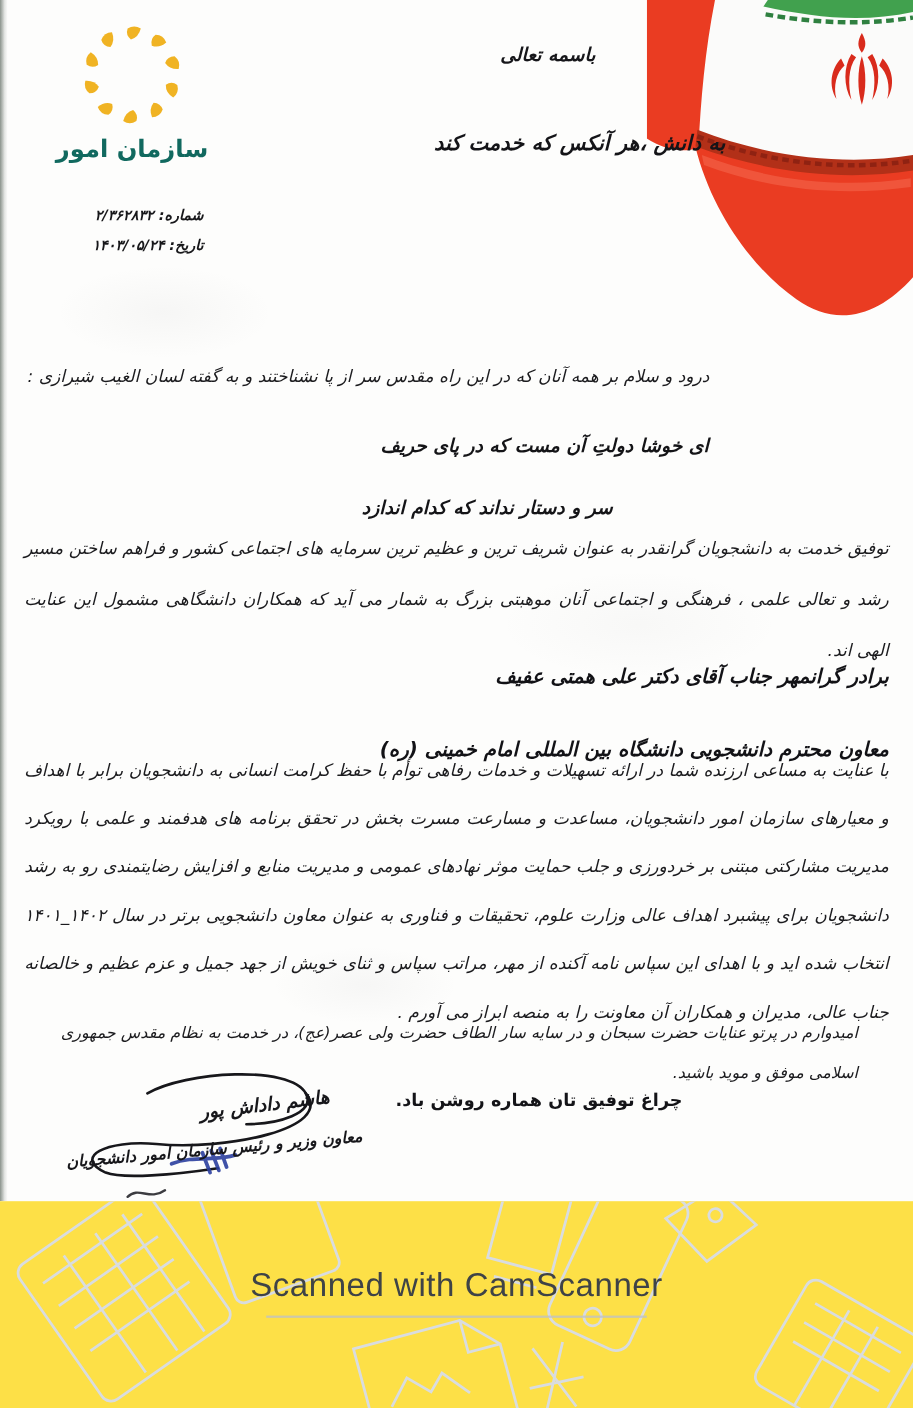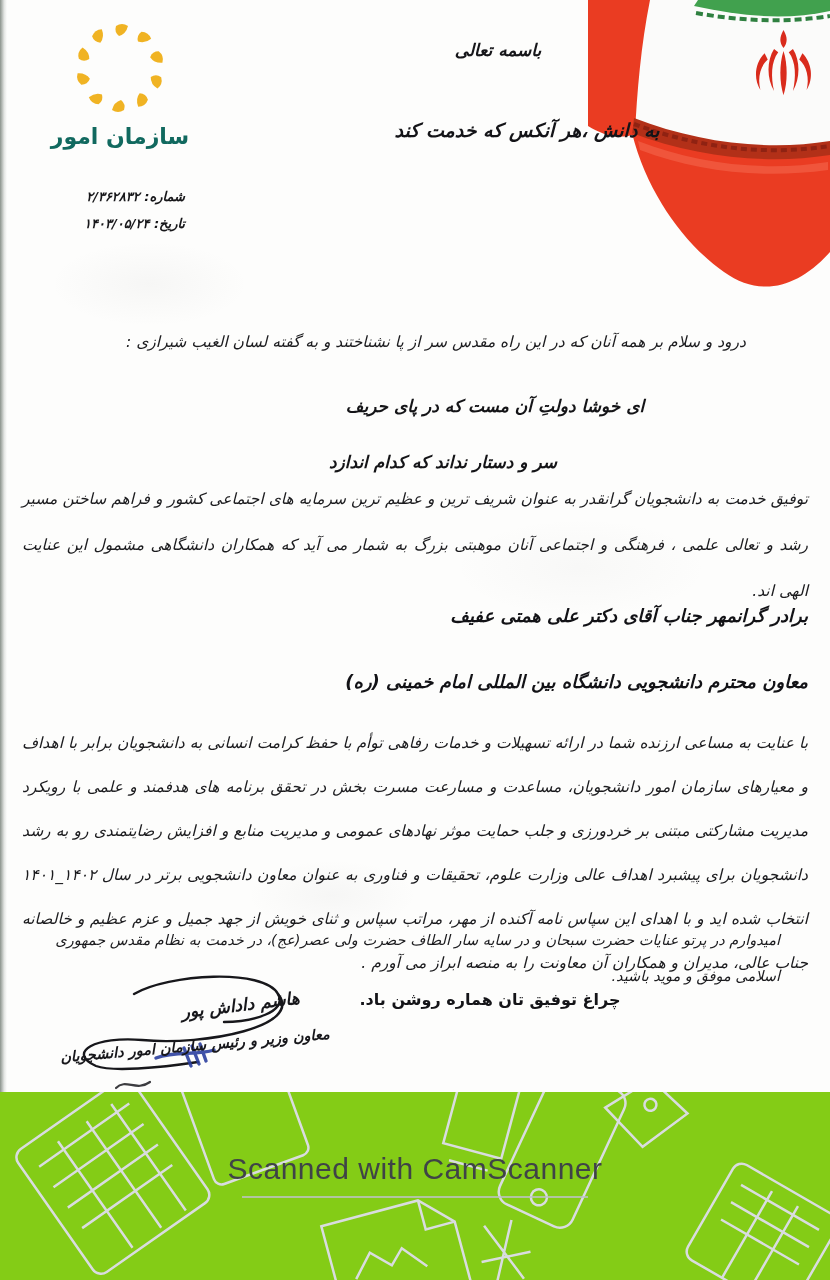--- a/index.html
+++ b/index.html
@@ -35,40 +35,40 @@
   .ref .val{letter-spacing:1px;}
   
   .besmellah{position:absolute;left:428px;top:40px;width:140px;text-align:center;
     direction:rtl;font-size:17px;font-weight:bold;font-style:italic;color:#16161a;}
   .motto{position:absolute;left:392px;top:104px;width:270px;direction:rtl;
     font-size:19px;font-weight:bold;font-style:italic;color:#141418;line-height:52px;text-align:center;}
   .motto-l2{padding-right:30px;}
   
   .para{position:absolute;direction:rtl;color:#1b1b1e;font-style:italic;}
   .p1{left:25px;top:238px;width:783px;font-size:15.5px;line-height:46px;text-align:justify;text-align-last:right;}
-  .p2{left:25px;top:322px;width:783px;font-size:15.5px;line-height:40px;text-align:right;padding-right:62px;box-sizing:border-box;}
+  .p2{left:25px;top:322px;width:783px;font-size:15.5px;line-height:40px;text-align:left;padding-right:62px;box-sizing:border-box;}
   .poem{position:absolute;left:285px;top:378px;width:420px;direction:rtl;color:#141417;
     font-size:17px;font-weight:bold;font-style:italic;line-height:56px;text-align:center;}
   .poem-l2{transform:translateX(-52px);}
   .p3{left:22px;top:476px;width:786px;font-size:15.5px;line-height:46px;text-align:justify;text-align-last:right;}
   .addressee{position:absolute;left:30px;top:583px;width:778px;direction:rtl;text-align:right;
     color:#121216;font-size:18px;font-weight:bold;font-style:italic;line-height:66px;}
-  .p4{left:22px;top:721px;width:786px;font-size:15.5px;line-height:44px;text-align:justify;text-align-last:right;}
+  .p4{left:22px;top:678px;width:786px;font-size:15.5px;line-height:44px;text-align:justify;text-align-last:right;}
   .p5{left:22px;top:922px;width:786px;font-size:14.5px;line-height:36px;text-align:right;padding-right:28px;box-sizing:border-box;}
   .closing{position:absolute;left:330px;top:990px;width:320px;text-align:center;direction:rtl;
     font-size:16px;font-weight:bold;color:#141418;}
   
   .signature{position:absolute;left:38px;top:972px;width:300px;height:130px;}
   .sig-scribble{position:absolute;left:0;top:0;width:300px;height:130px;}
   .sig-name{position:absolute;left:92px;top:26px;width:170px;direction:rtl;text-align:right;
     font-size:17px;font-weight:bold;font-style:italic;color:#17171b;transform:rotate(-7deg);}
   .sig-title{position:absolute;left:12px;top:66px;width:280px;direction:rtl;text-align:right;
     font-size:14.5px;font-weight:bold;font-style:italic;color:#17171b;transform:rotate(-5deg);}
   
-  .banner{position:absolute;left:0;top:1092px;width:830px;height:188px;background:#84cc16;overflow:hidden;}
+  .banner{position:absolute;left:0;top:1092px;width:830px;height:188px;background:#fde047;overflow:hidden;}
   .doodles{position:absolute;inset:0;}
   .cs-text{position:absolute;left:0;top:60px;width:830px;text-align:center;
     font-family:"Liberation Sans",sans-serif;font-size:30px;color:#3f4347;letter-spacing:.5px;}
   .cs-underline{position:absolute;left:242px;top:104px;width:346px;height:2px;background:rgba(190,194,198,.8);}
 </style>
 </head>
 <body>
 
 <div class="page">
 

